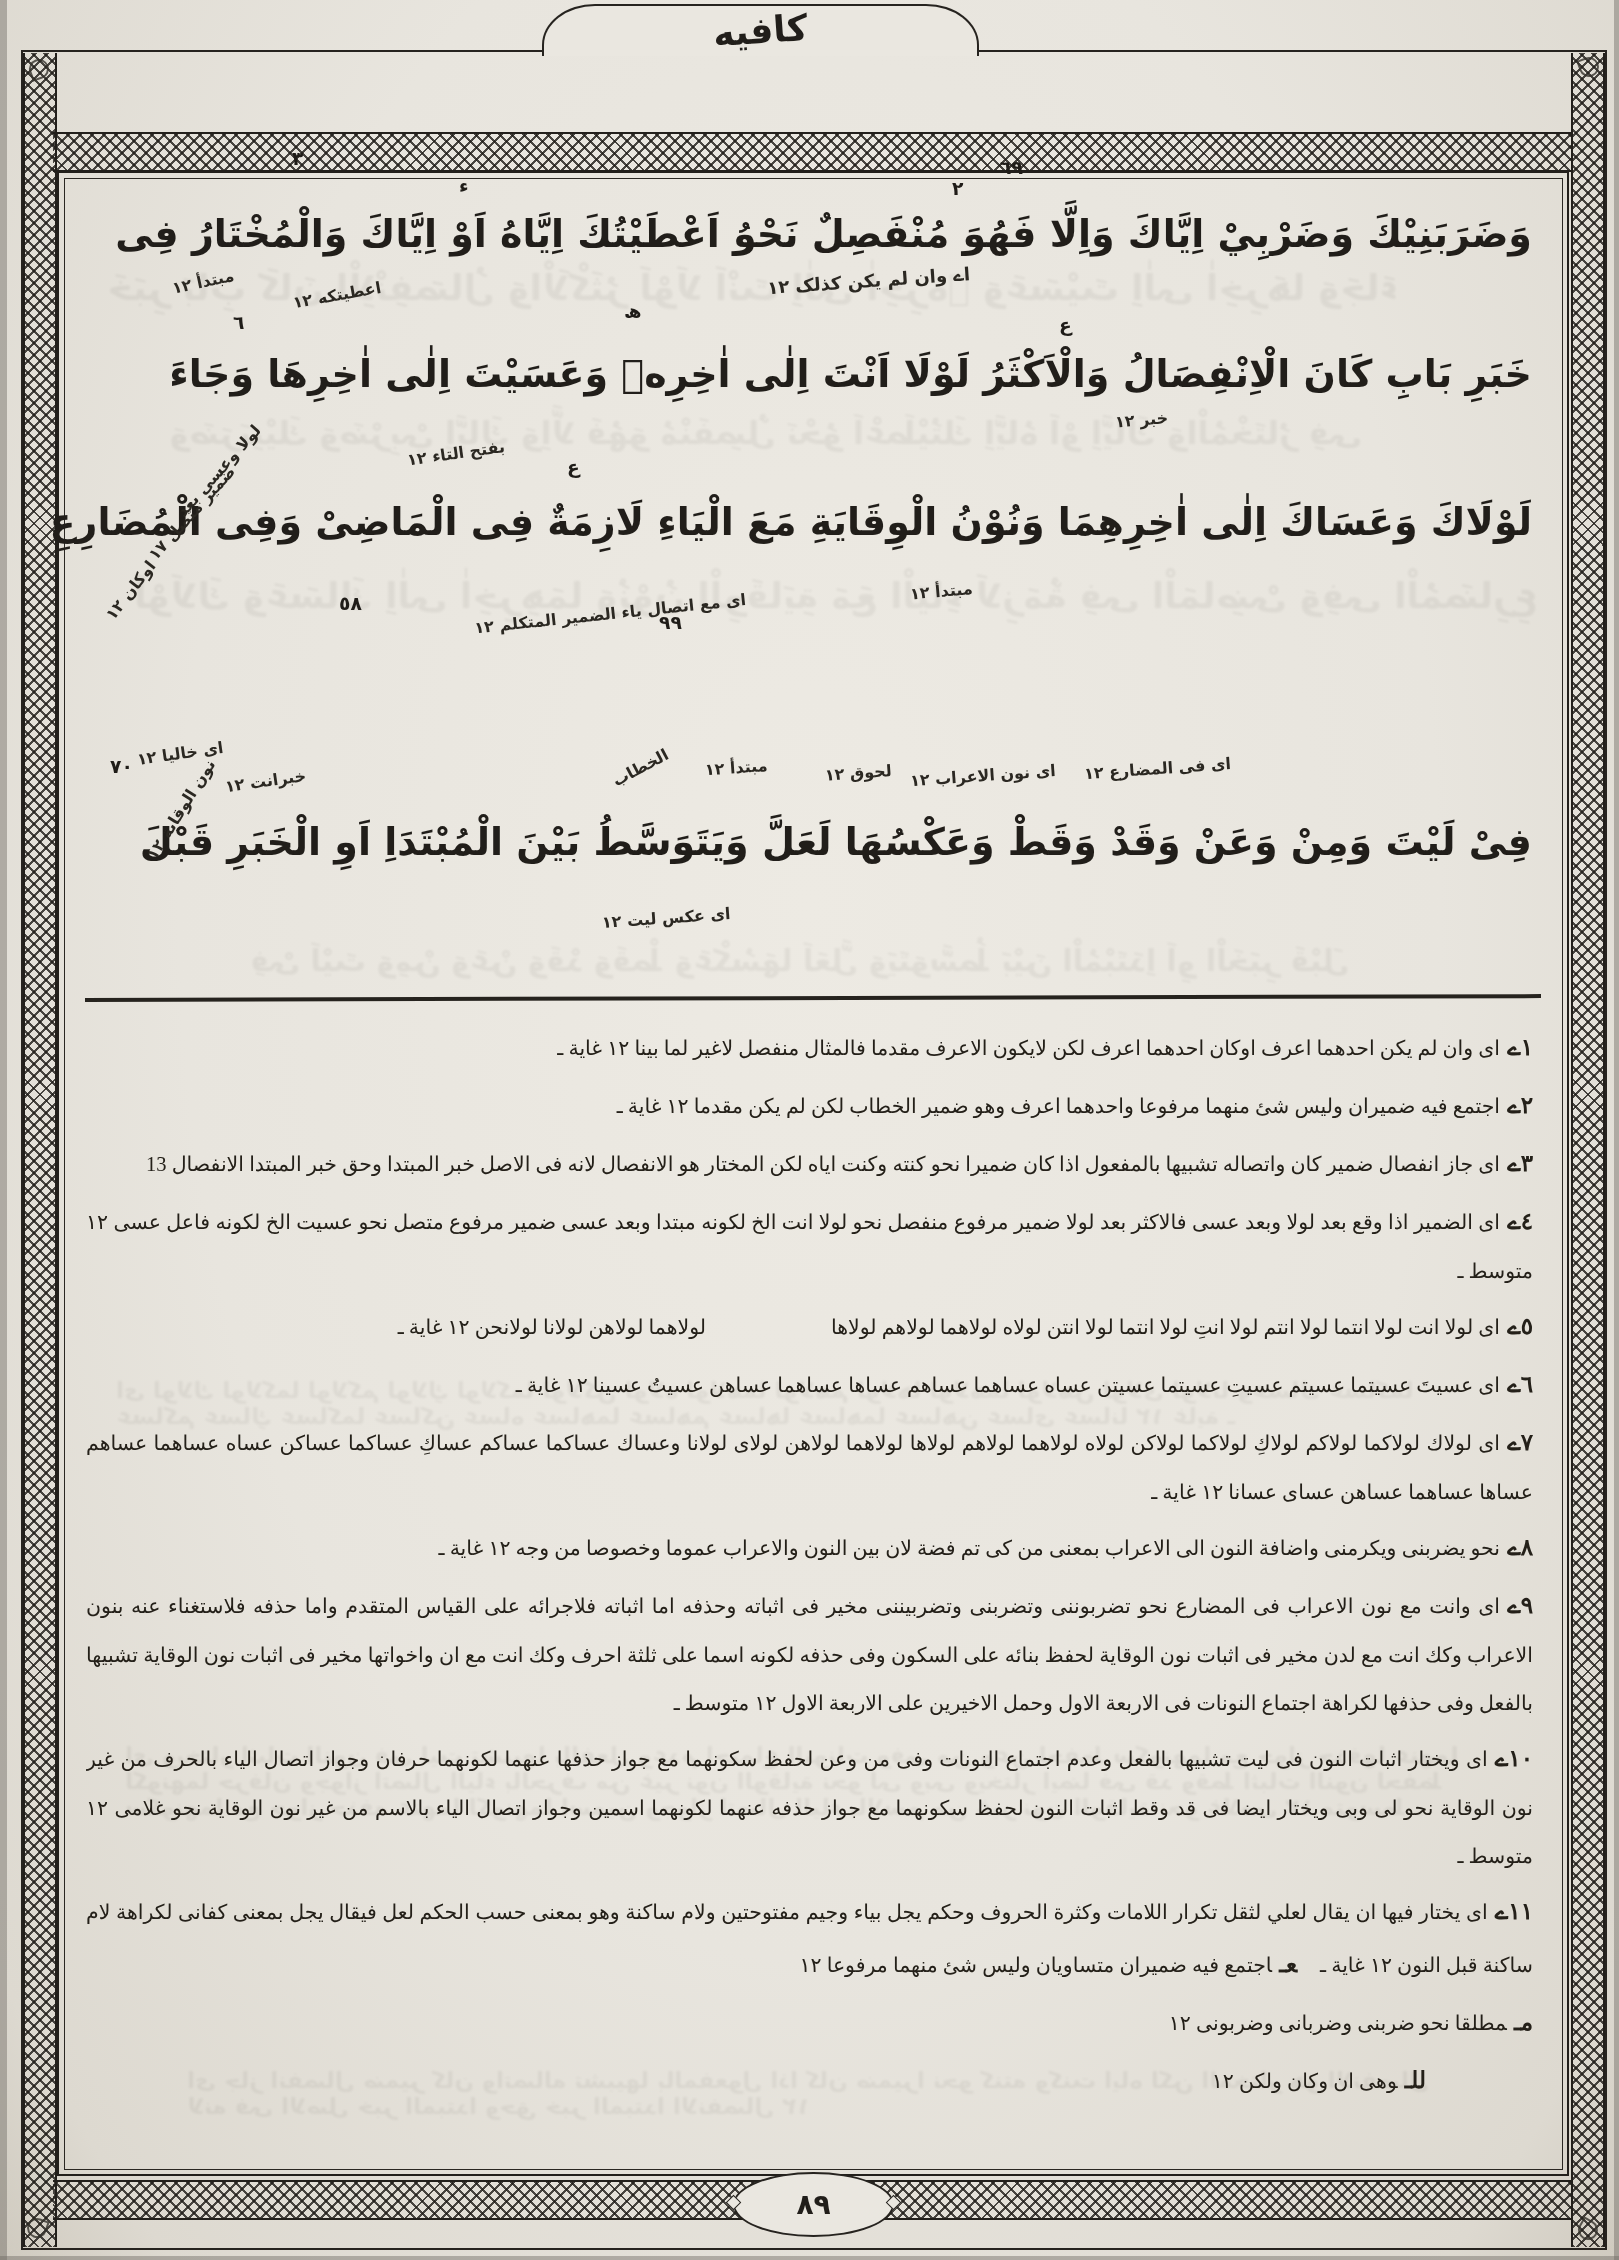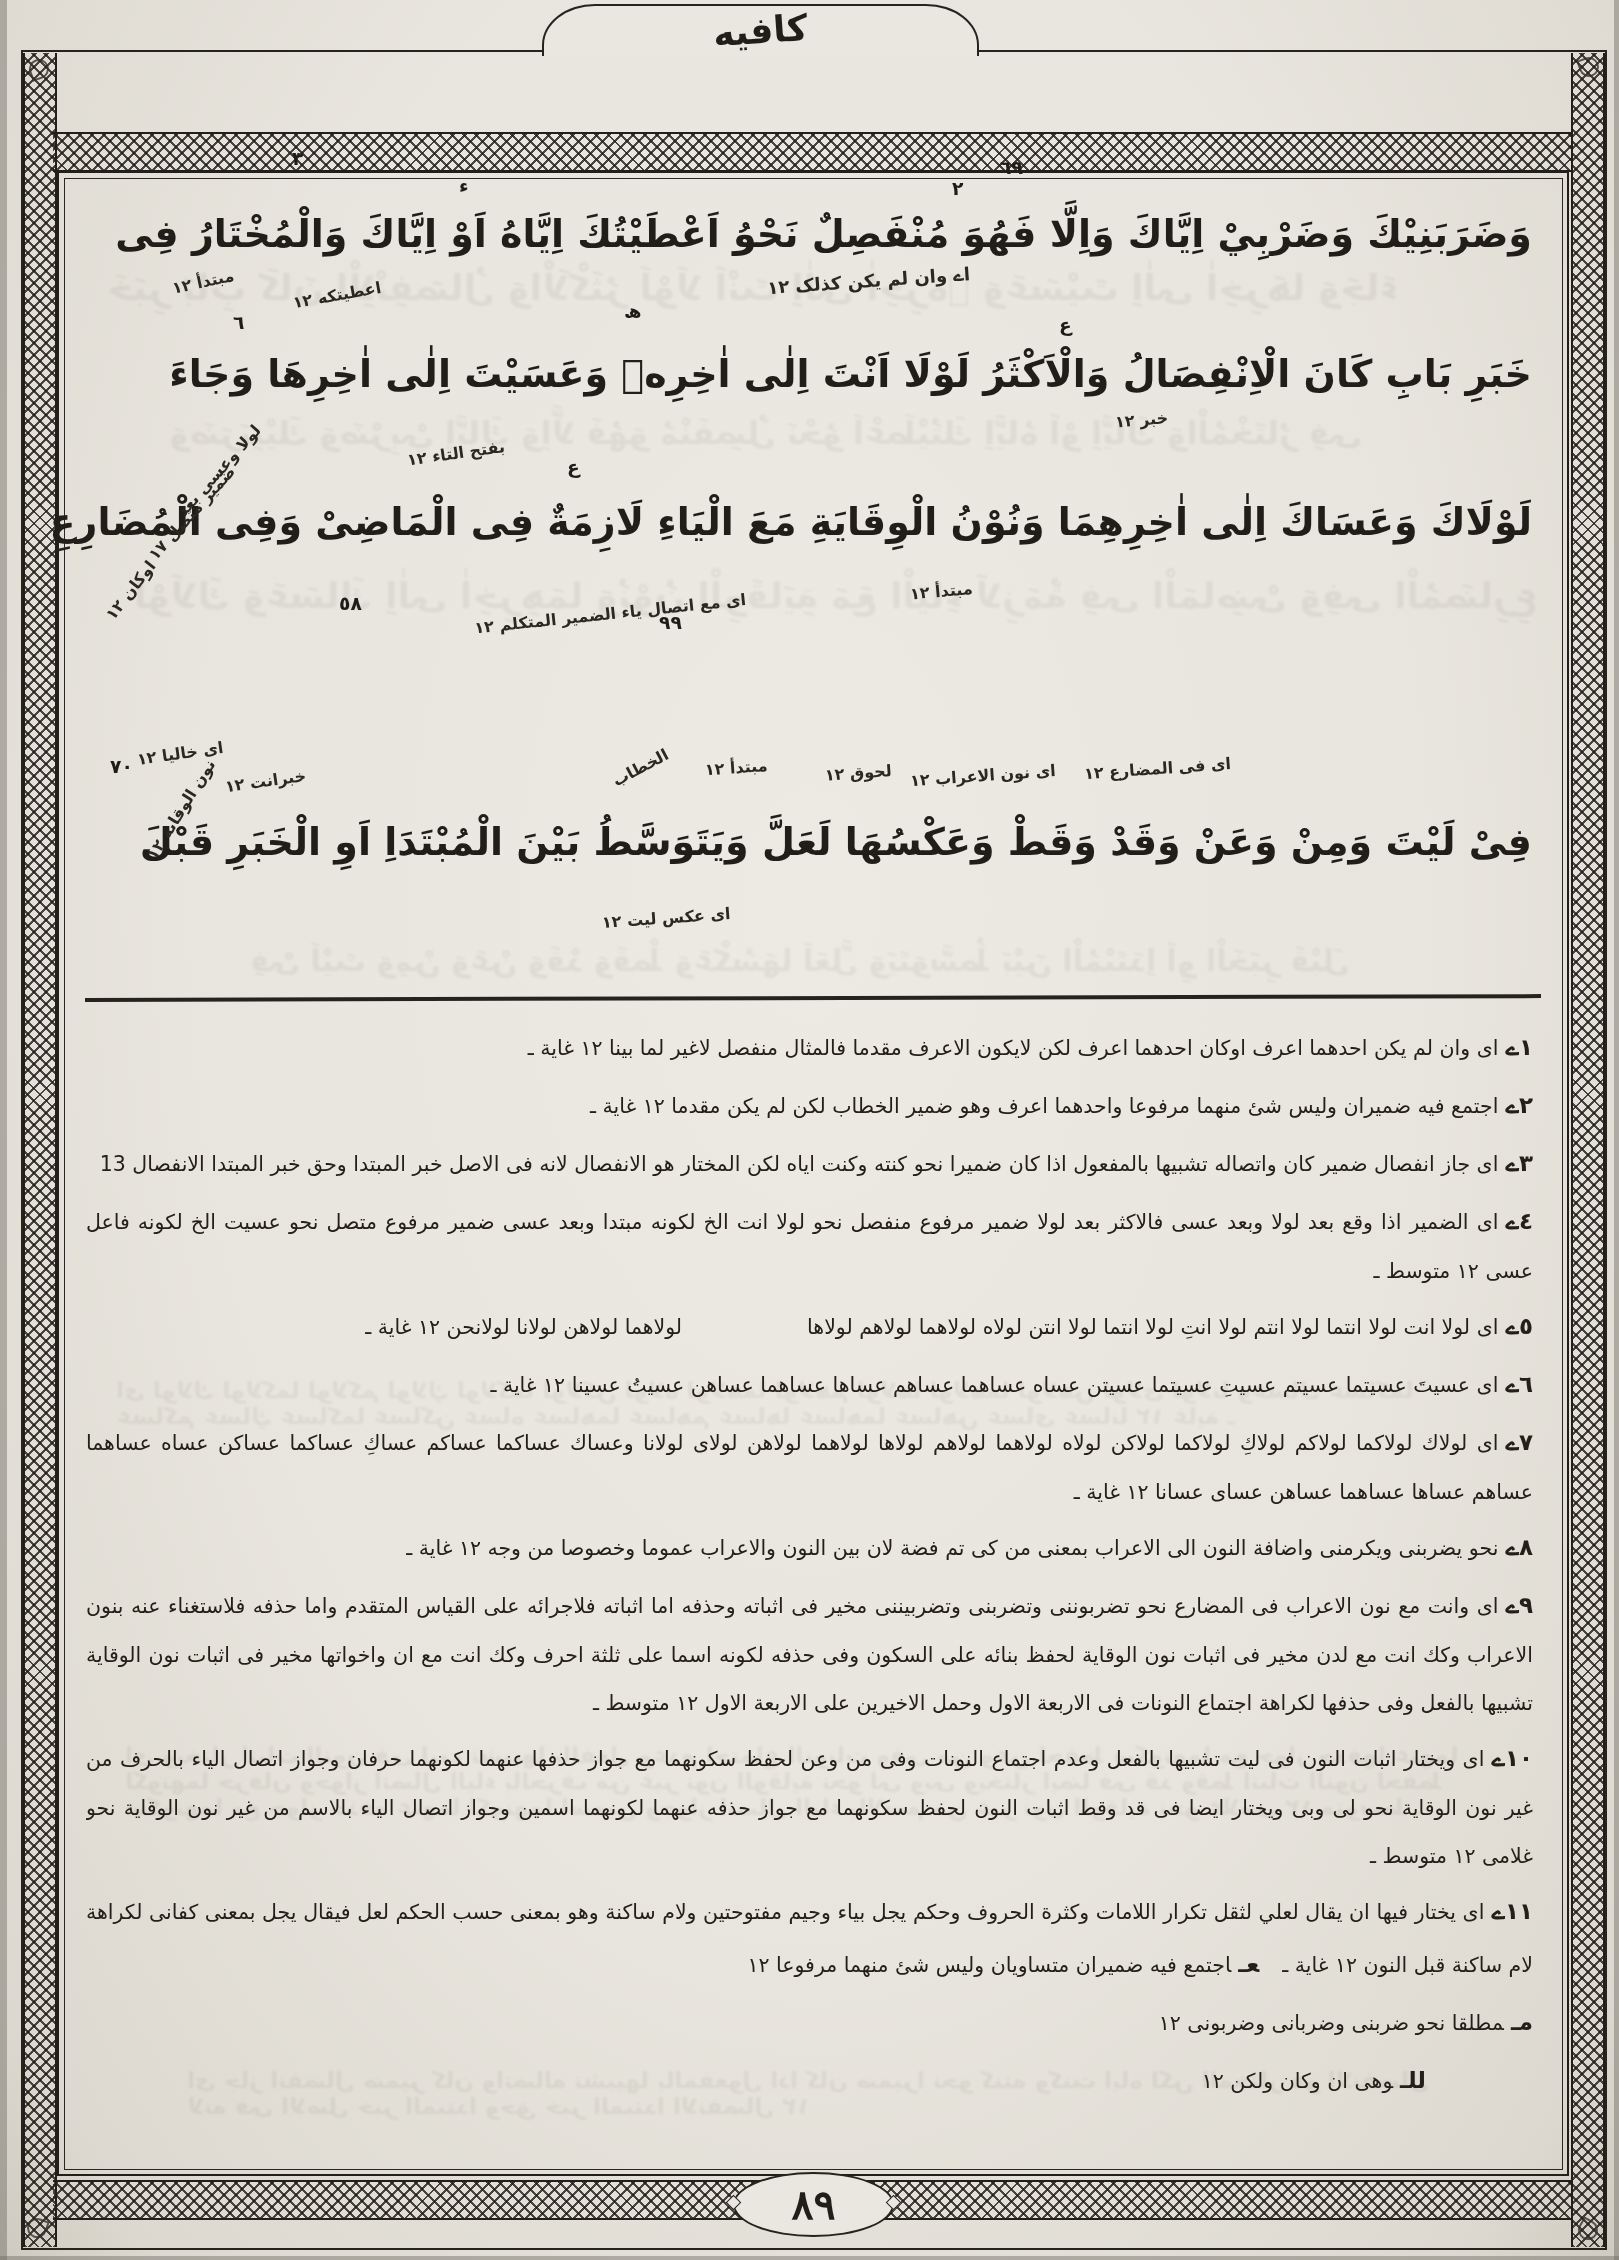--- a/index.html
+++ b/index.html
@@ -42,36 +42,36 @@
     text-align:justify;text-align-last:justify;
     display:flex;justify-content:space-between;align-items:center;
   }
   .matn-line{letter-spacing:0;}
   .ann{position:absolute;font-size:16px;font-weight:bold;color:#2b2822;white-space:nowrap;transform:rotate(var(--r,0deg));transform-origin:right top;}
   .ref{position:absolute;font-size:18.7px;font-weight:bold;color:#1f1c18;}
   .separator{position:absolute;left:85px;right:78px;top:996px;height:3.6px;background:#26231e;transform:rotate(-.15deg);}
   
   .hashiya{
     position:absolute;left:86px;right:86px;top:1021px;height:1148px;overflow:hidden;
-    font-size:20.5px;line-height:2.32;text-align:justify;font-weight:500;color:#242019;
+    font-size:20.5px;line-height:2.32;text-align:justify;font-weight:500;color:#242019;font-family:Liberation Serif, serif;
   }
   .hashiya p{margin:0 0 4.5px 0;}
   .mk{font-weight:bold;font-size:23px;padding-left:7.1px;}
   .mk.inline{padding-right:23px;}
   .gapw{display:inline-block;width:125px;}
   p.dual{display:flex;justify-content:space-between;gap:80px;text-align:right;}
   p.dual.indent{margin:0 107px 0 294px;justify-content:flex-start;gap:134px;}
   
   .plaque{
     position:absolute;left:733px;top:2172px;width:157px;height:61px;background:#eae7e0;
     border:2.3px solid #26231f;border-radius:50%;display:flex;align-items:center;justify-content:center;z-index:5;
   }
   .plaque::before,.plaque::after{content:"";position:absolute;width:9px;height:9px;background:#eae7e0;border:1.8px solid #26231f;transform:rotate(45deg);top:23px;}
   .plaque::before{left:-7.1px;} .plaque::after{right:-7.1px;}
-  .plaque .n{font-size:41px;font-weight:bold;font-family:Liberation Serif, serif;}
+  .plaque .n{font-size:28px;font-weight:bold;}
   
   .ghost{
     position:absolute;color:#55514a;opacity:.08;filter:blur(1.2px);
     transform:scaleX(-1);white-space:nowrap;font-weight:bold;pointer-events:none;
   }
   .ghost.wrap{white-space:normal;}
 </style>
 </head>
 <body>
 

